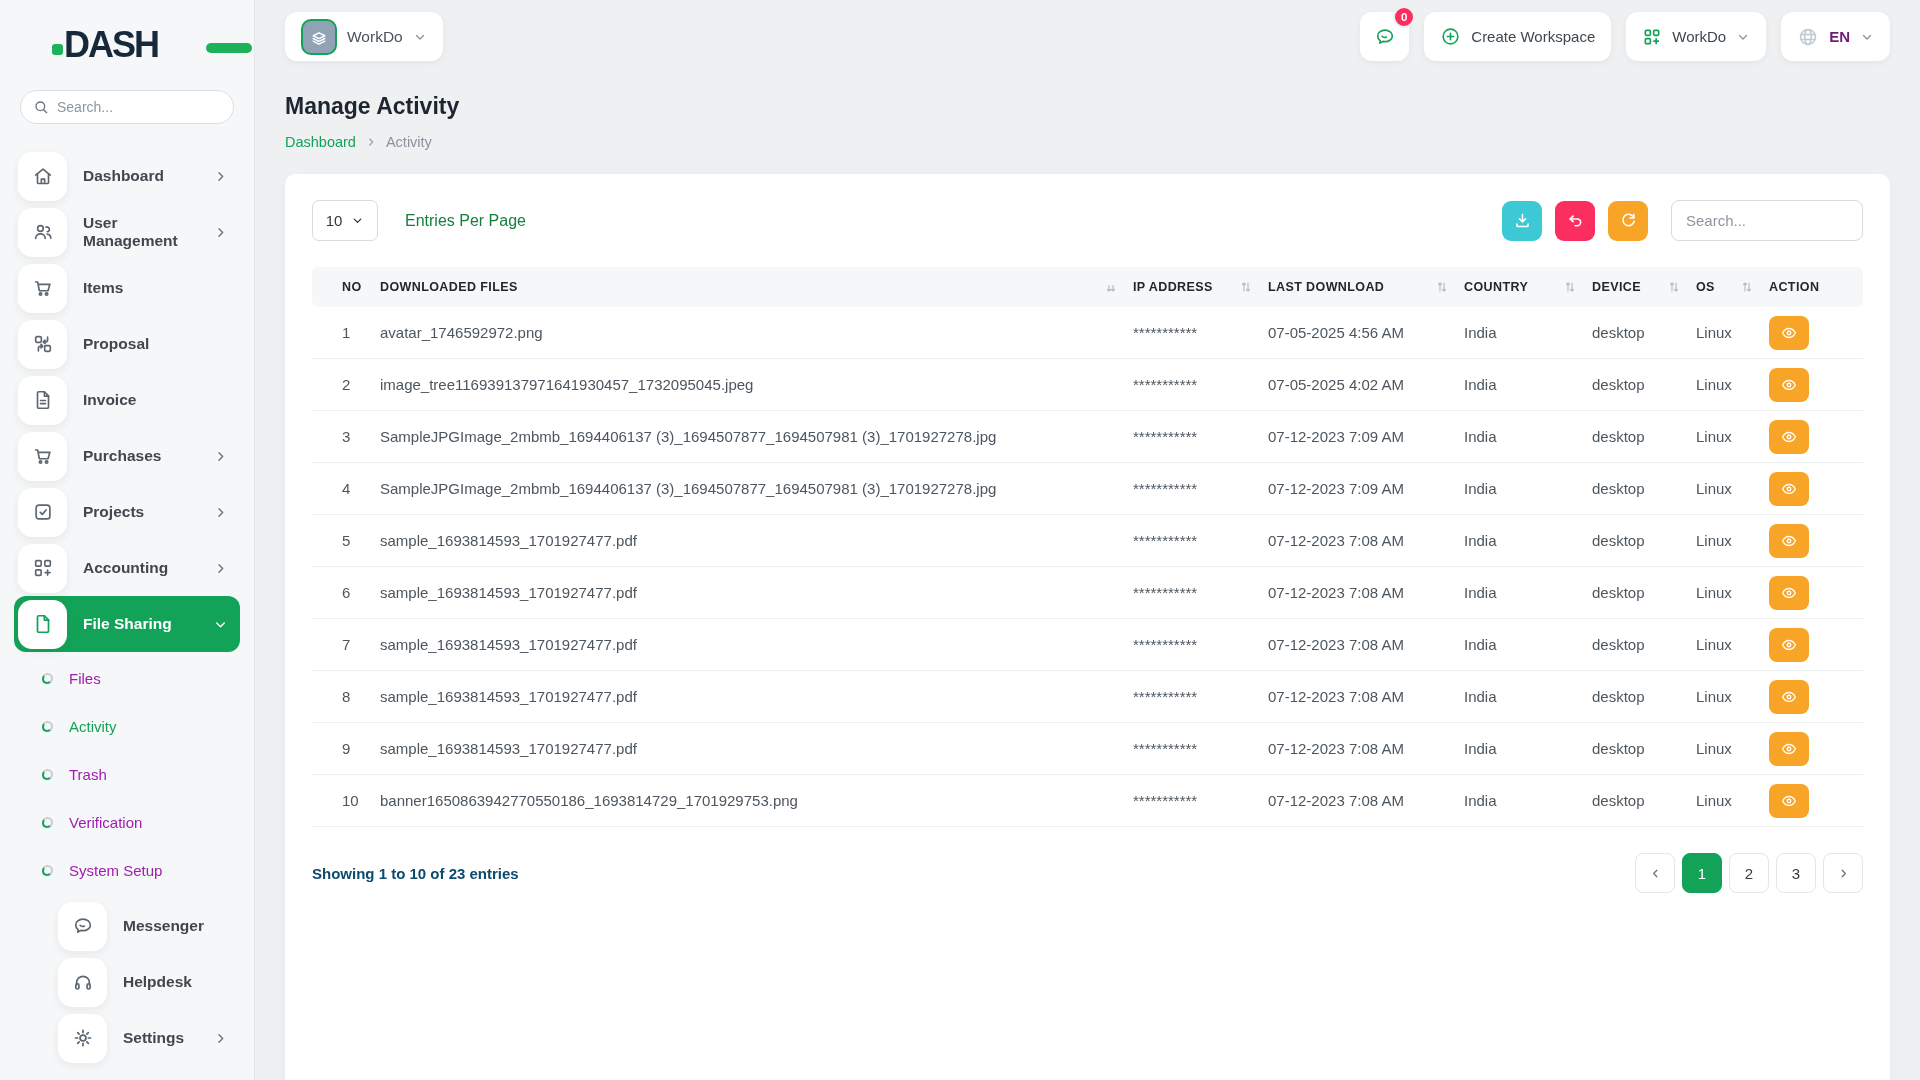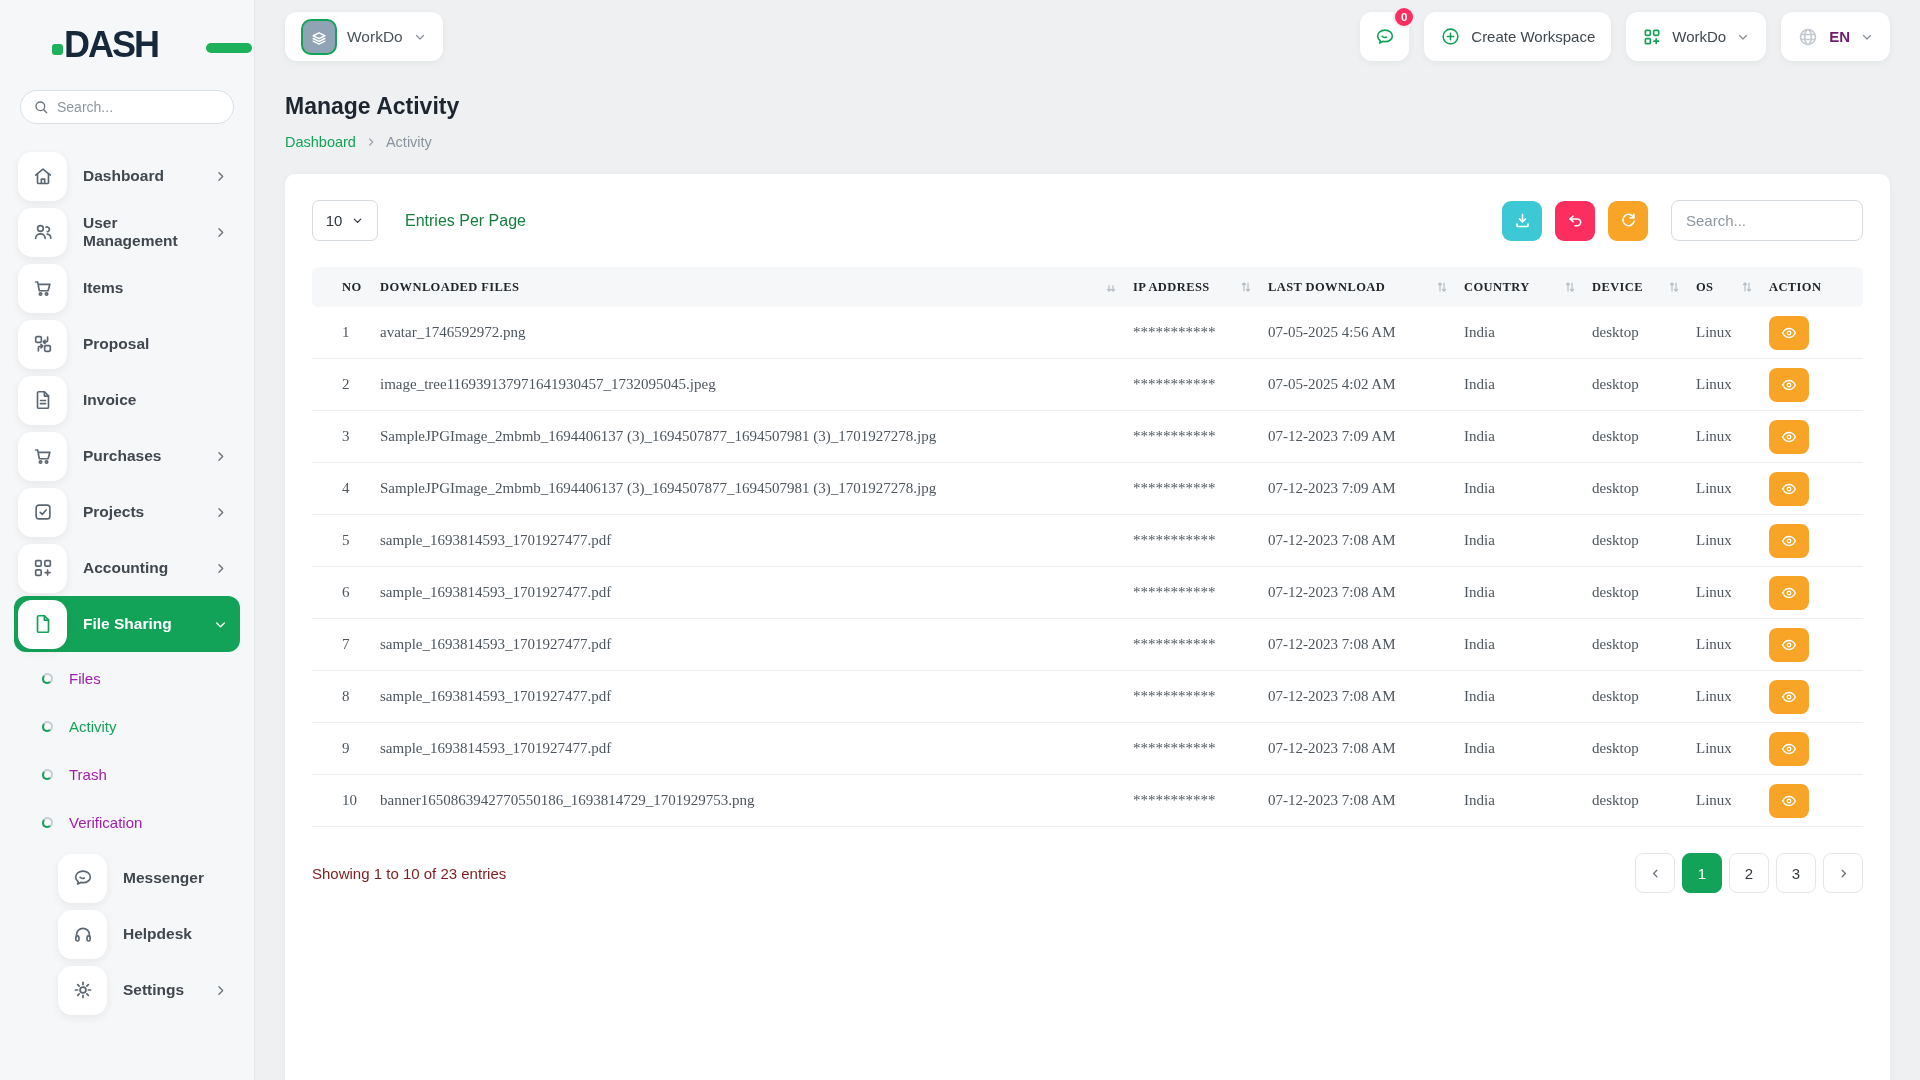--- a/index.html
+++ b/index.html
@@ -79,33 +79,33 @@
   .sq-btn { width:40px; height:40px; border-radius:9px; border:none; display:flex; align-items:center;
     justify-content:center; cursor:pointer; }
   .sq-btn.teal { background:#3cc8d4; }
   .sq-btn.pink { background:#fb2e5f; }
   .sq-btn.orange { background:#f7a427; }
   .tbl-search { width:192px; height:41px; border:1px solid #d6dbdf; border-radius:8px; margin-left:10px;
     padding:0 14px; font-size:15px; color:#4a525a; outline:none;
     font-family:"Liberation Sans","DejaVu Sans",sans-serif; }
   .tbl-search::placeholder { color:#8d969e; }
 
-  .grid-table { width:100%;font-family:Liberation Serif, serif; }
+  .grid-table { width:100%; }
   .t-head, .t-row { display:grid; grid-template-columns:68px 1fr 135px 196px 128px 104px 73px 94px; align-items:center; }
   .t-head { background:#f5f7f8; border-radius:6px; height:40px; }
   .th { font-size:12.5px; font-weight:700; color:#22272c; letter-spacing:.4px; display:flex; align-items:center; }
   .th:first-child, .td:first-child { padding-left:30px; }
   .sort-ic { margin-left:auto; margin-right:16px; color:#b6bec5; cursor:pointer; }
   .t-row { height:52px; border-bottom:1px solid #eceef0; }
   .td { font-size:15px; color:#4d565e; white-space:nowrap; overflow:hidden; text-overflow:ellipsis; padding-right:14px; }
   .eye-btn { width:40px; height:34px; border:none; border-radius:8px; background:#f7a427; display:flex;
     align-items:center; justify-content:center; cursor:pointer; }
 
   .card-footer { display:flex; align-items:center; justify-content:space-between; margin-top:26px; }
-  .showing { font-size:15px; color:#7f1d1d; }
+  .showing { font-size:15px; color:#0c4a6e;font-weight:bold; }
   .pager { display:flex; gap:7px; }
   .page-btn { min-width:40px; height:40px; border:1px solid #e2e6e9; background:#fff; border-radius:8px;
     font-size:15px; color:#343a40; display:flex; align-items:center; justify-content:center; cursor:pointer;
     font-family:"Liberation Sans","DejaVu Sans",sans-serif; }
   .page-btn.active { background:#13a358; border-color:#13a358; color:#fff; }
   .page-btn .pchev { color:#6b747c; }
 </style>
 </head>
 <body>
 
@@ -268,20 +268,24 @@
       <span class="sub-label">Activity</span>
     </div>
     <div class="sub-item">
       <span class="sub-bullet"></span>
       <span class="sub-label">Trash</span>
     </div>
     <div class="sub-item">
       <span class="sub-bullet"></span>
       <span class="sub-label">Verification</span>
     </div>
+    <div class="sub-item">
+      <span class="sub-bullet"></span>
+      <span class="sub-label">System Setup</span>
+    </div>
   </div>
 
   <nav class="side-nav" style="padding-top:4px;margin-left:40px;">
     <div class="side-item">
       <span class="icon-box">
         <svg width="22" height="22" viewBox="0 0 24 24" fill="none" stroke="#5b6670" stroke-width="1.8" stroke-linecap="round" stroke-linejoin="round">
             <path d="M12 4.5 c4.6 0 8 2.8 8 6.3 s-3.4 6.3-8 6.3 c-.8 0-1.6-.1-2.3-.3 L6.2 18.6 l.7-2.4 C5.3 15 4 13.1 4 10.8 4 7.3 7.4 4.5 12 4.5 z"></path>
             <path d="M8.8 11.2 c1.2 1.3 3.1 1.6 4.7.8"></path>
           </svg>
       </span>

